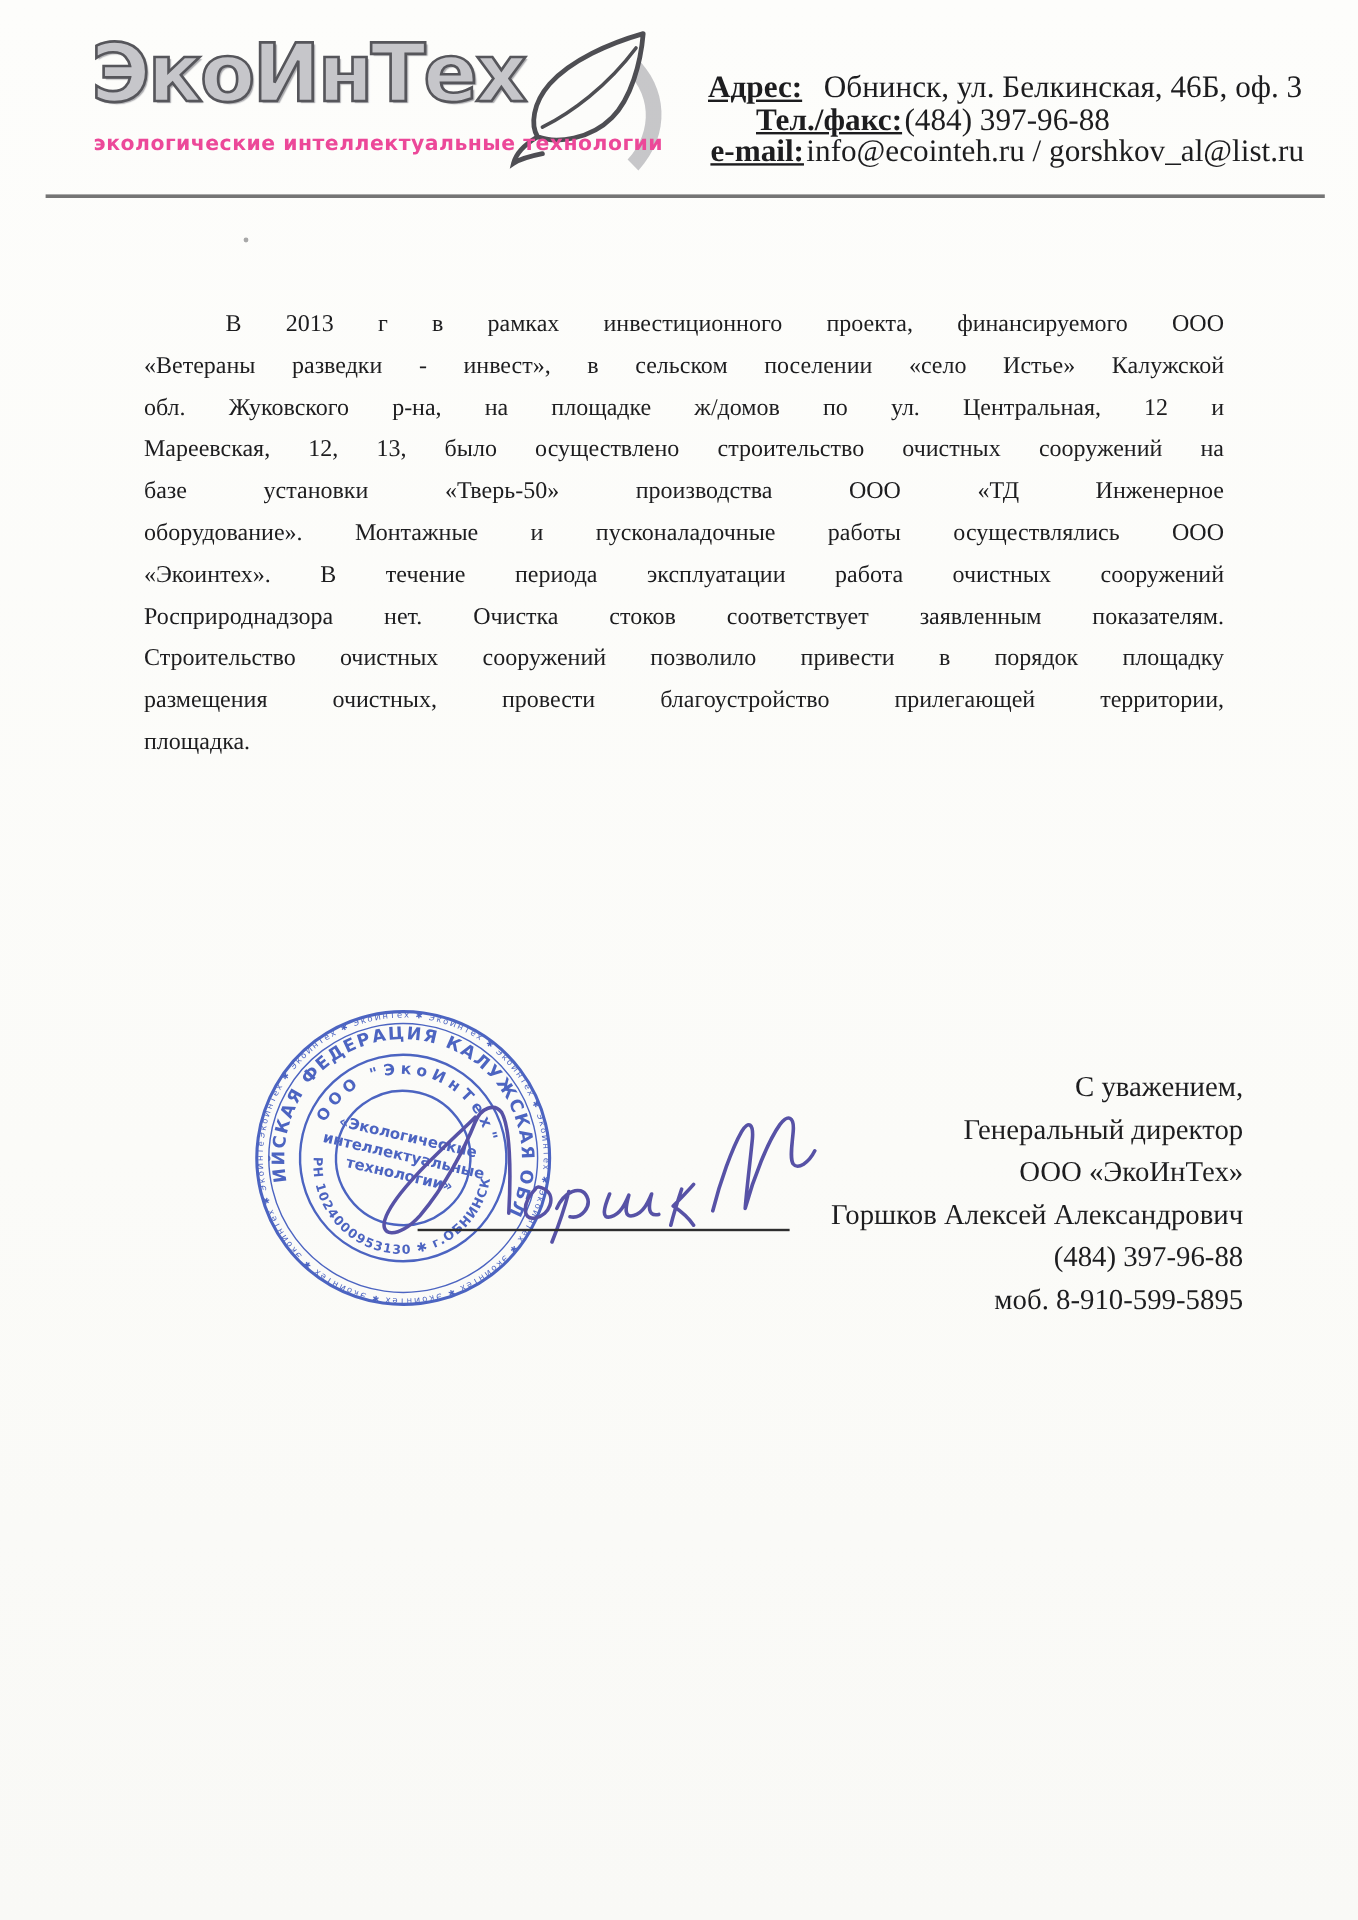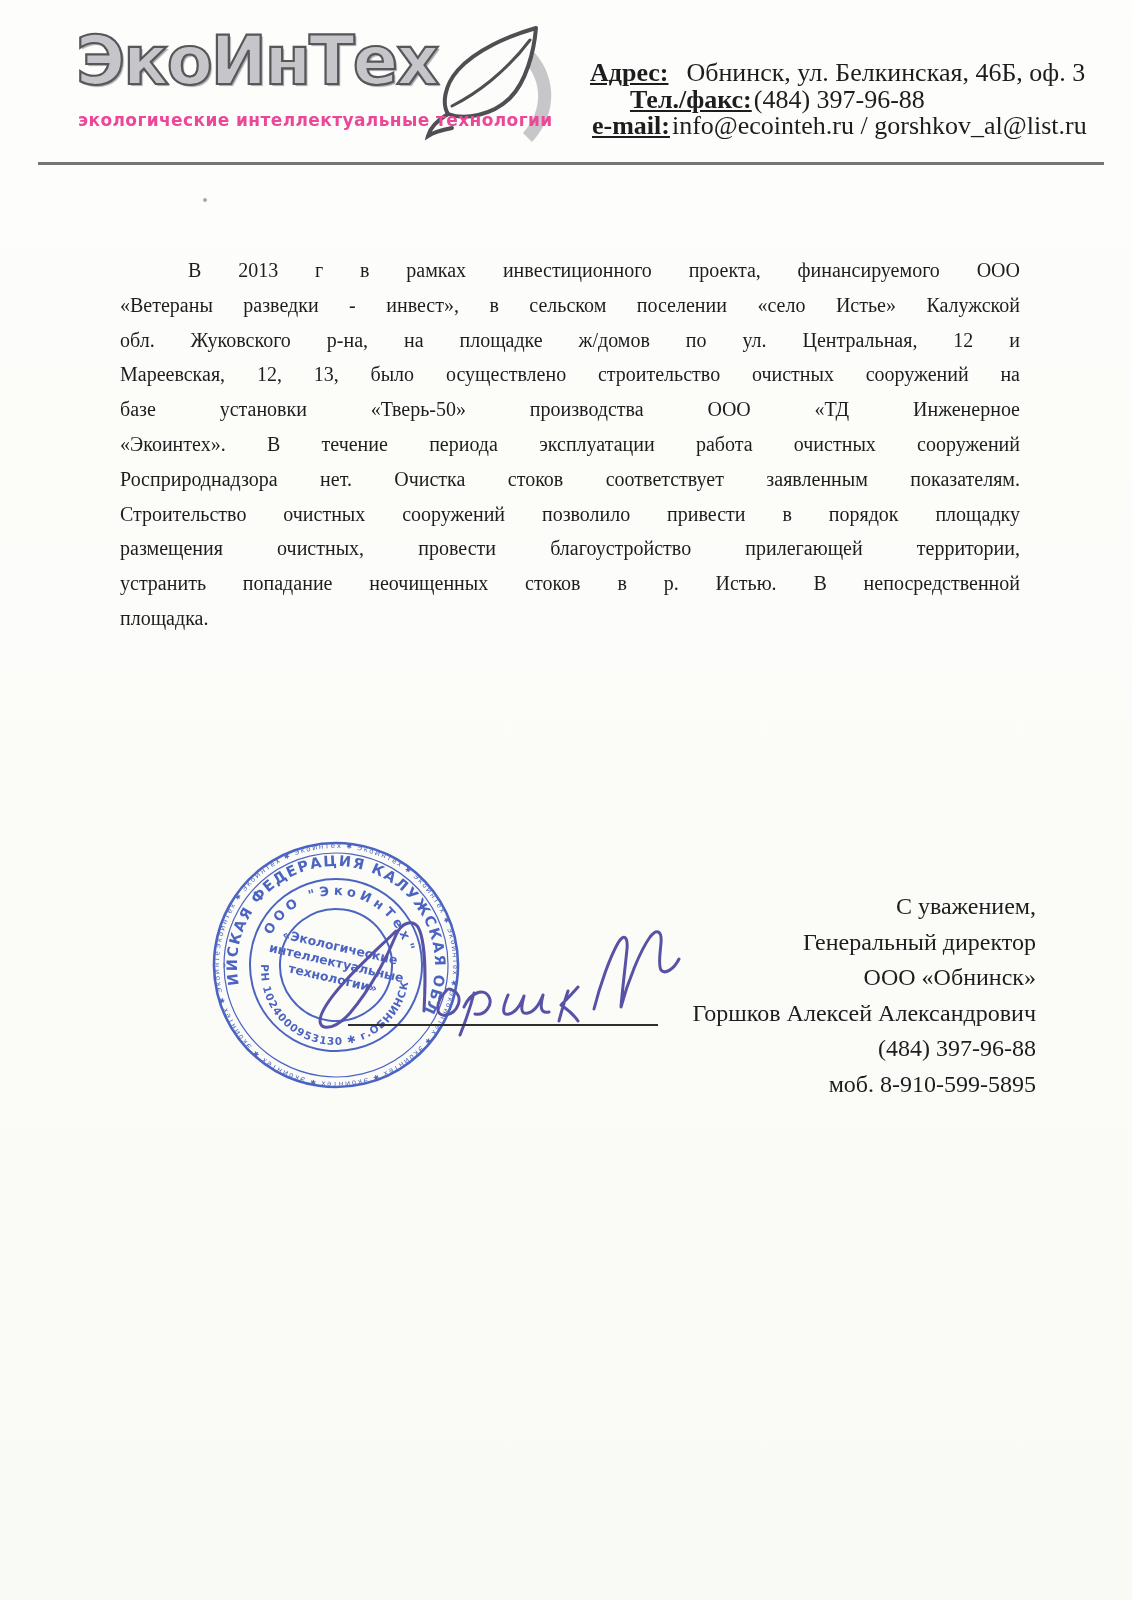--- a/index.html
+++ b/index.html
@@ -76,25 +76,25 @@
 
 <div class="divider"></div>
 <div class="speck"></div>
 
 <div class="letter-body">
   <div class="body-line first">В 2013 г в рамках инвестиционного проекта, финансируемого ООО</div>
   <div class="body-line">«Ветераны разведки - инвест», в сельском поселении «село Истье» Калужской</div>
   <div class="body-line">обл. Жуковского р-на, на площадке ж/домов по ул. Центральная, 12 и</div>
   <div class="body-line">Мареевская, 12, 13, было осуществлено строительство очистных сооружений на</div>
   <div class="body-line">базе установки «Тверь-50» производства ООО «ТД Инженерное</div>
+  <div class="body-line">оборудование». Монтажные и пусконаладочные работы осуществлялись ООО</div>
   <div class="body-line">«Экоинтех». В течение периода эксплуатации работа очистных сооружений</div>
   <div class="body-line">Росприроднадзора нет. Очистка стоков соответствует заявленным показателям.</div>
   <div class="body-line">Строительство очистных сооружений позволило привести в порядок площадку</div>
   <div class="body-line">размещения очистных, провести благоустройство прилегающей территории,</div>
-  <div class="body-line">устранить попадание неочищенных стоков в р. Истью. В непосредственной</div>
   <div class="body-line last">площадка.</div>
 </div>
 
 <svg class="stamp" viewBox="0 0 248 248">
   <g transform="rotate(8 124 124)" stroke="#3e58bd">
     <circle cx="124" cy="124" r="122" fill="none" stroke-width="2.6"></circle>
     <circle cx="124" cy="124" r="112" fill="none" stroke-width="1.2"></circle>
     <circle cx="124" cy="124" r="86" fill="none" stroke-width="2"></circle>
     <circle cx="124" cy="124" r="56" fill="none" stroke-width="2"></circle>
     <defs>
@@ -157,17 +157,17 @@
            C 340 68 352 38 362 24
            C 369 15 374 18 373 30
            C 372 42 370 52 373 57
            C 377 62 386 56 391 46" fill="none" stroke="#5752a6" stroke-width="3" stroke-linecap="round" stroke-linejoin="round"></path>
 </svg>
 <div class="sig-line"></div>
 
 <div class="closing">
   <div>С уважением,</div>
   <div>Генеральный директор</div>
-  <div>ООО «Обнинск»</div>
+  <div>ООО «ЭкоИнТех»</div>
   <div>Горшков Алексей Александрович</div>
   <div>(484) 397-96-88</div>
   <div>моб. 8-910-599-5895</div>
 </div>
 
 </body></html>

